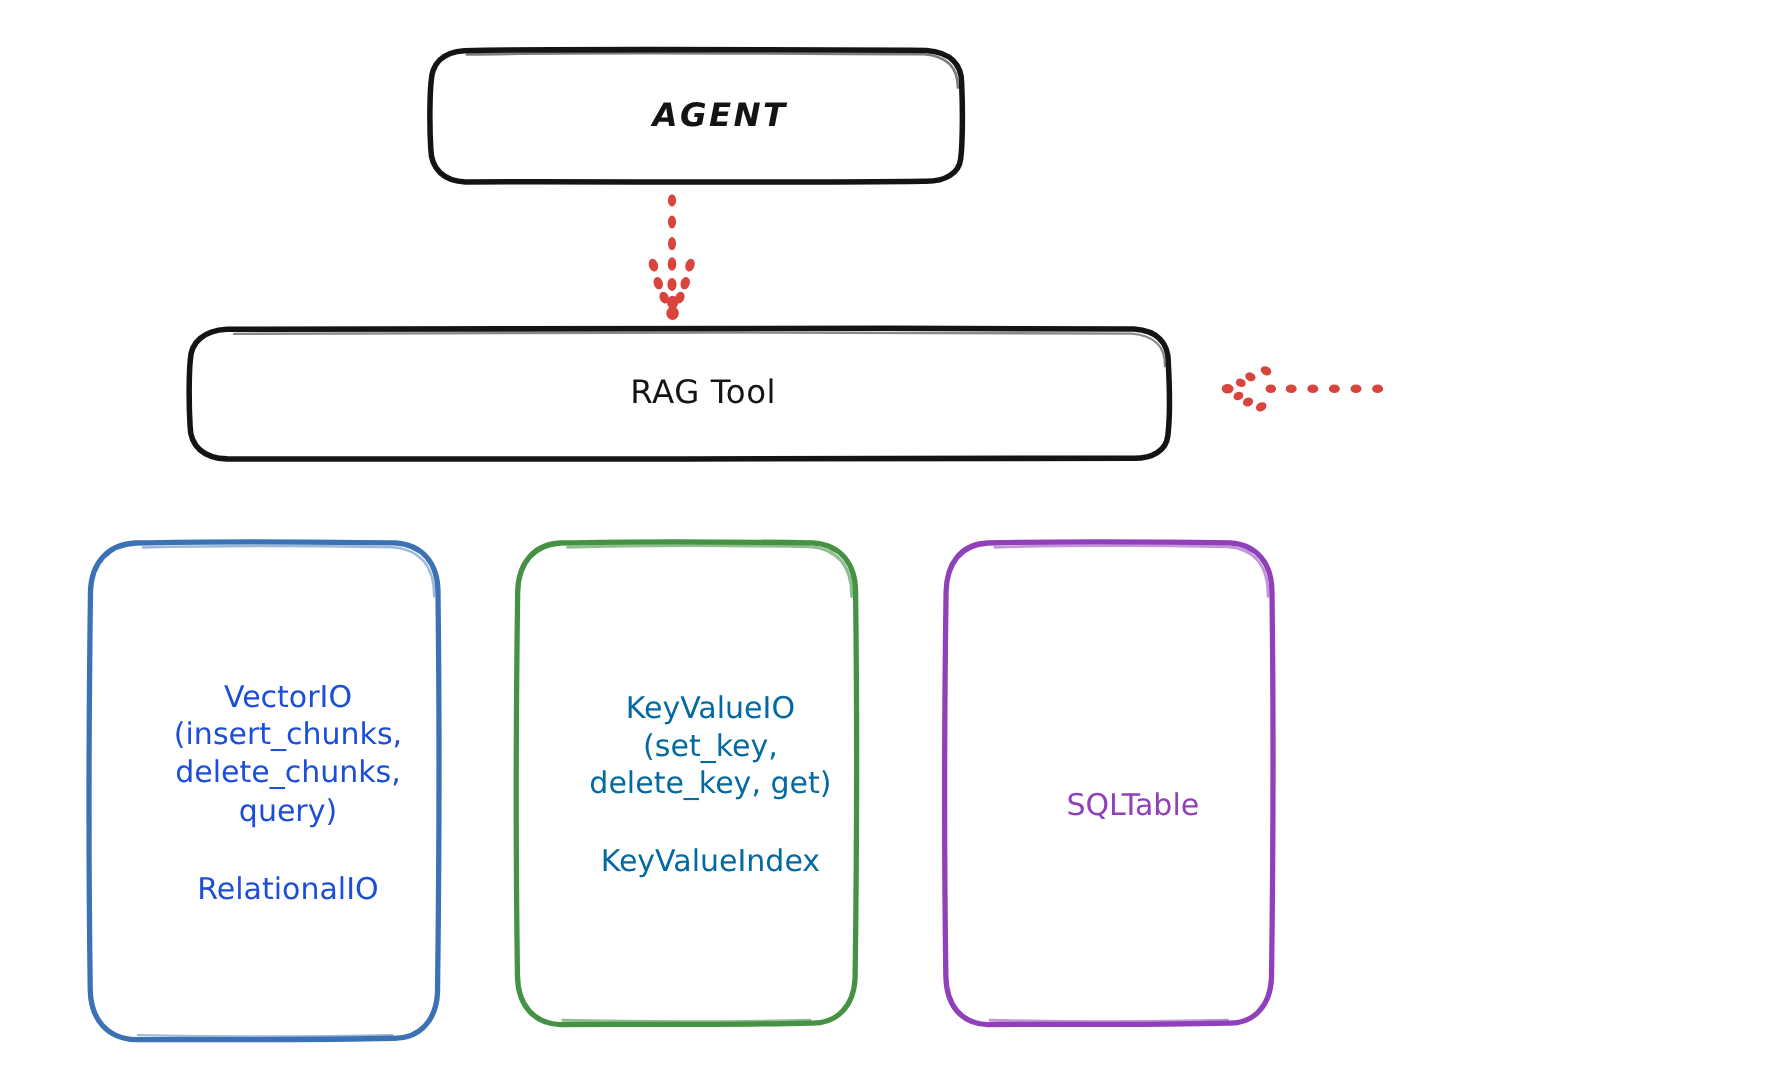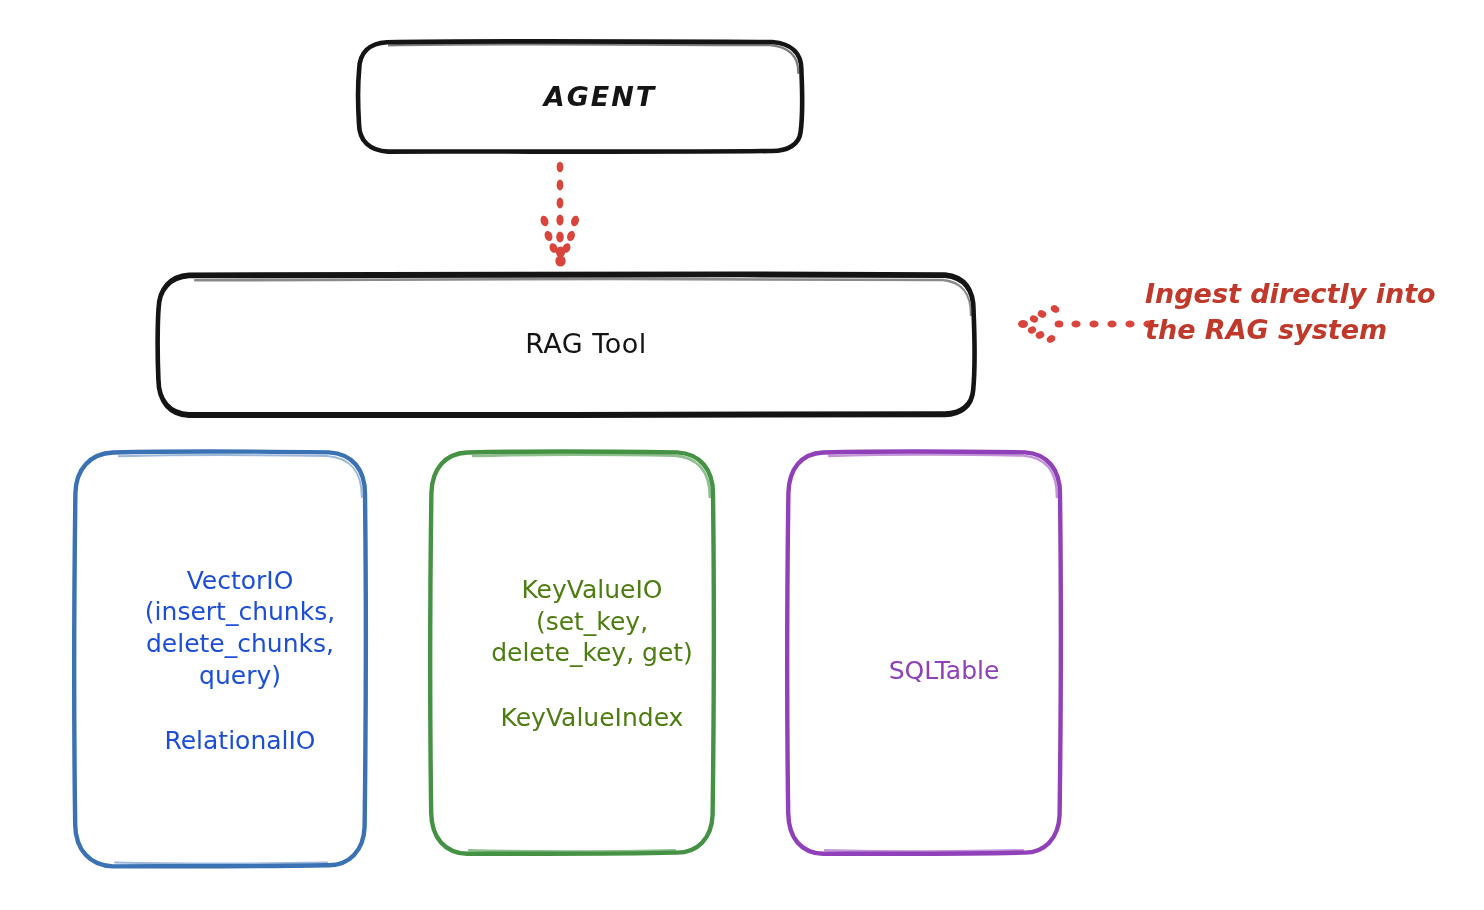--- a/index.html
+++ b/index.html
@@ -48,21 +48,21 @@
     font-weight: 600;
     letter-spacing: 2px;
     color: #141414;
   }
 
   
   #ragtool-node {
     left: 155px;
     top: 271px;
     width: 822px;
-    height: 146px;
+    height: 113px;
   }
   #ragtool-node .node-label {
     font-family: "DejaVu Sans", sans-serif;
     font-size: 27px;
     font-weight: 500;
     letter-spacing: 0.5px;
     color: #141414;
   }
 
   
@@ -92,21 +92,21 @@
   }
   .store-node .node-sublabel {
     font-family: "DejaVu Sans", sans-serif;
     font-size: 25px;
     font-weight: 500;
     margin-top: 34px;
   }
   #vector-node .node-label,
   #vector-node .node-sublabel { color: #1d4ed8; }
   #keyvalue-node .node-label,
-  #keyvalue-node .node-sublabel { color: #4d7c0f; }
+  #keyvalue-node .node-sublabel { color: #0369a1; }
   #relational-node .node-label,
   #relational-node .node-sublabel { color: #9040b8; }
 
   
   .sketch-border {
     position: absolute;
     left: 0;
     top: 0;
     width: 100%;
     height: 100%;
@@ -218,22 +218,20 @@
       <ellipse cx="16" cy="24" rx="4.2" ry="3.4" transform="rotate(22 16 24)"></ellipse>
 
       <ellipse cx="33" cy="44" rx="4.6" ry="3.6" transform="rotate(-30 33 44)"></ellipse>
       <ellipse cx="22" cy="40" rx="4.4" ry="3.6" transform="rotate(-25 22 40)"></ellipse>
       <ellipse cx="14" cy="35" rx="4.2" ry="3.4" transform="rotate(-22 14 35)"></ellipse>
 
       <ellipse cx="5" cy="29" rx="5.0" ry="4.0"></ellipse>
     </g>
   </svg>
 
-  <div id="ingest-annotation">Ingest directly into
-the RAG system</div>
 
   <div class="node store-node" id="vector-node">
     <svg class="sketch-border" viewBox="0 0 298 421" preserveAspectRatio="none">
       <path d="M 42 3.5 C 110 1.8, 200 2.6, 258 3.4
                C 281 4.8, 294.4 20, 294 46
                C 295.4 160, 294.6 300, 293.6 378
                C 292.6 401, 279 417, 256 416.2
                C 180 418, 104 417, 42 417.4
                C 19 416.6, 4.6 401, 4.2 376
                C 2.6 260, 3.4 120, 4.4 44

